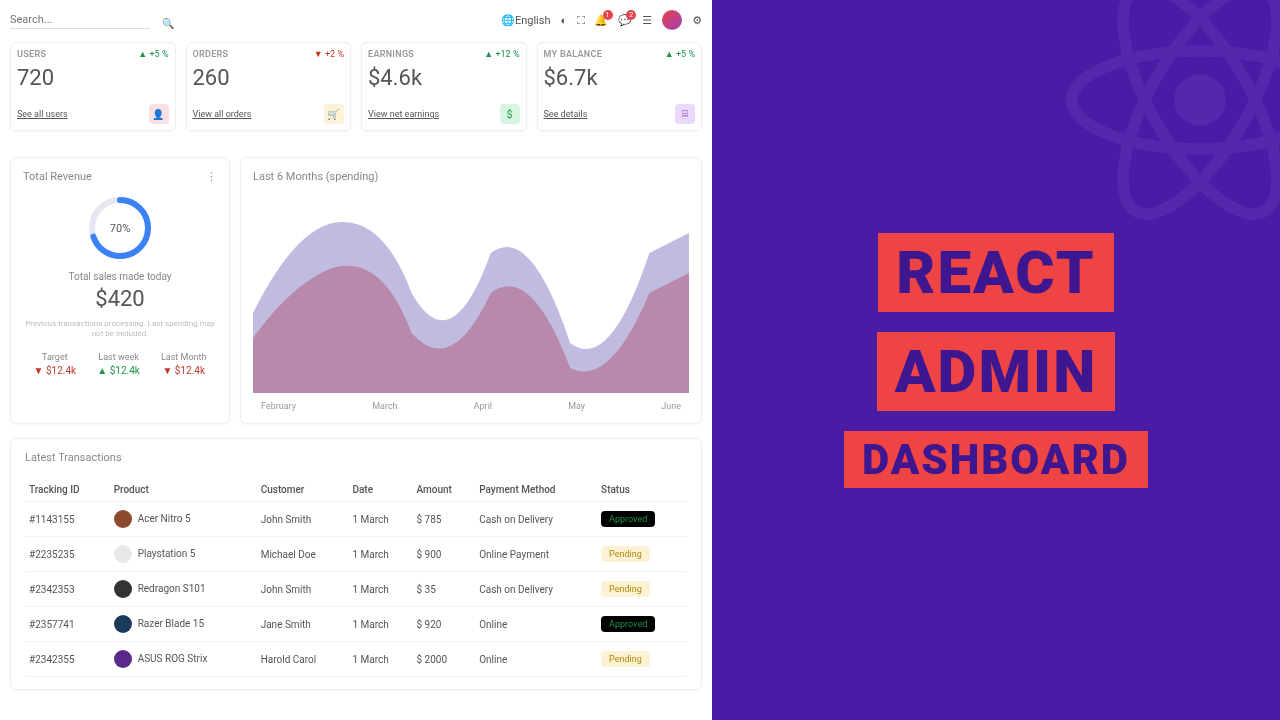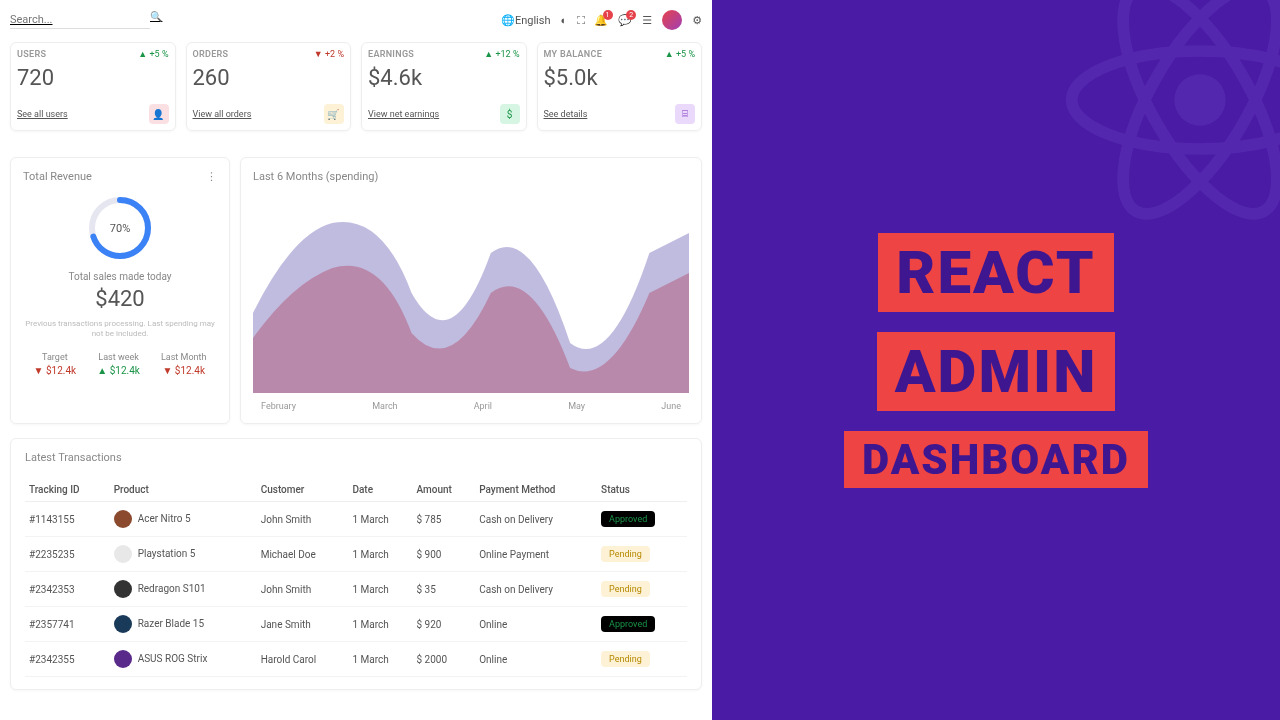--- a/index.html
+++ b/index.html
@@ -56,21 +56,21 @@
 .pimg { width: 18px; height: 18px; border-radius: 50%; display: inline-block; vertical-align: middle; margin-right: 6px; }
 .status { font-size: 9px; padding: 3px 8px; border-radius: 4px; display: inline-block; }
 .s-app { background: #000000; color: #1a9447; }
 .s-pen { background: #fdf1d6; color: #b58900; }
 </style>
 </head>
 <body>
 
 <div class="left">
   <div class="topbar">
-    <div style="display:flex;align-items:flex-start;gap:0;text-decoration:underline;">
+    <div style="display:flex;align-items:flex-end;gap:12px;">
       <input class="search" placeholder="Search..." style="">
       <span style="font-size:10px;color:#999;">🔍</span>
     </div>
     <div class="topbar-right">
       <span>🌐<span>English</span></span>
       <span class="icon-btn">◐</span>
       <span class="icon-btn">⛶</span>
       <span class="icon-btn">🔔<span class="badge">1</span></span>
       <span class="icon-btn">💬<span class="badge">2</span></span>
       <span class="icon-btn">☰</span>
@@ -111,21 +111,21 @@
        <div class="card-bottom">
          <span class="card-link">View net earnings</span>
          <span class="card-ico ico-grn">$</span>
        </div>
      </div>
       <div class="card">
        <div class="card-top">
          <span class="card-label">MY BALANCE</span>
          <span class="card-delta up">▲ +5 %</span>
        </div>
-       <div class="card-value">$5.0k</div>
+       <div class="card-value">$6.7k</div>
        <div class="card-bottom">
          <span class="card-link">See details</span>
          <span class="card-ico ico-pur">⌸</span>
        </div>
      </div>
     </div>
 
   <div class="mid">
     <div class="panel rev">
       <div class="panel-title">

